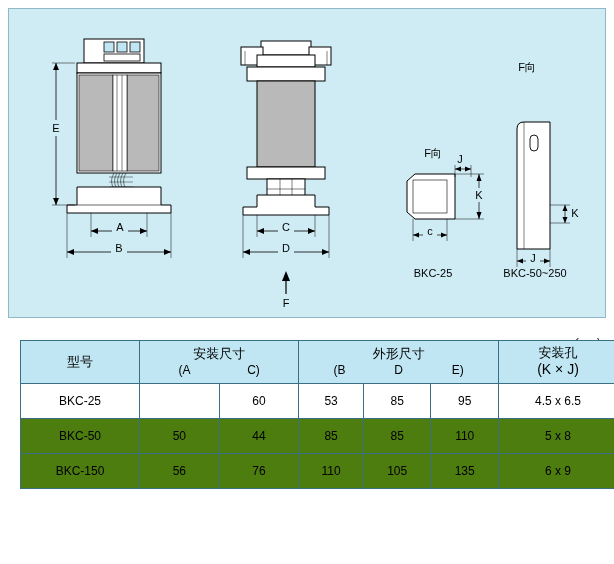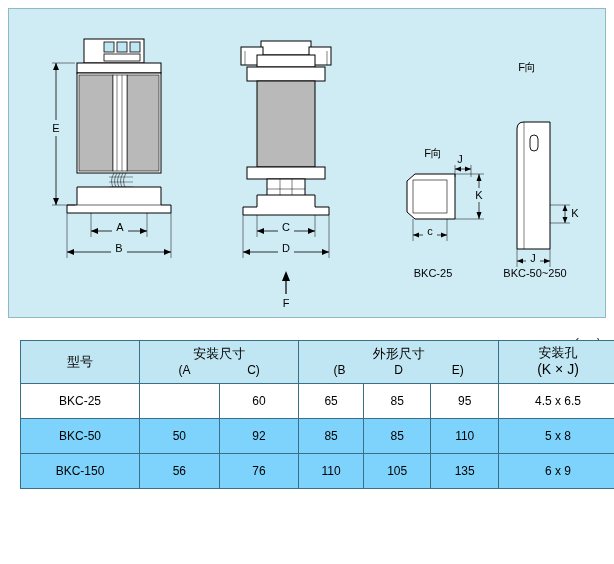--- a/index.html
+++ b/index.html
@@ -67,21 +67,21 @@
   .hdr-2line {
     line-height: 1.25;
   }
   .hdr-sub {
     display: flex;
     justify-content: space-around;
     padding: 0 10px;
     font-size: 12px;
   }
   .row-alt td {
-    background: #7dd3fc;
+    background: #4d7c0f;
   }
   .row-plain td {
     background: #ffffff;
   }
   .c-model { width: 118px; }
   .c-a { width: 62px; }
   .c-b { width: 78px; }
   .c-k { width: 118px; }
 
   
@@ -310,29 +310,29 @@
             <div style="font-size:14px;">(K × J)</div>
           </div>
         </td>
       </tr>
     </thead>
     <tbody>
       <tr class="row-plain">
         <td>BKC-25</td>
         <td></td>
         <td>60</td>
-        <td>65</td>
+        <td>53</td>
         <td>85</td>
         <td>95</td>
         <td>4.5 x 6.5</td>
       </tr>
       <tr class="row-alt">
         <td>BKC-50</td>
         <td>50</td>
-        <td>92</td>
+        <td>44</td>
         <td>85</td>
         <td>85</td>
         <td>110</td>
         <td>5 x 8</td>
       </tr>
       <tr class="row-alt">
         <td>BKC-150</td>
         <td>56</td>
         <td>76</td>
         <td>110</td>

